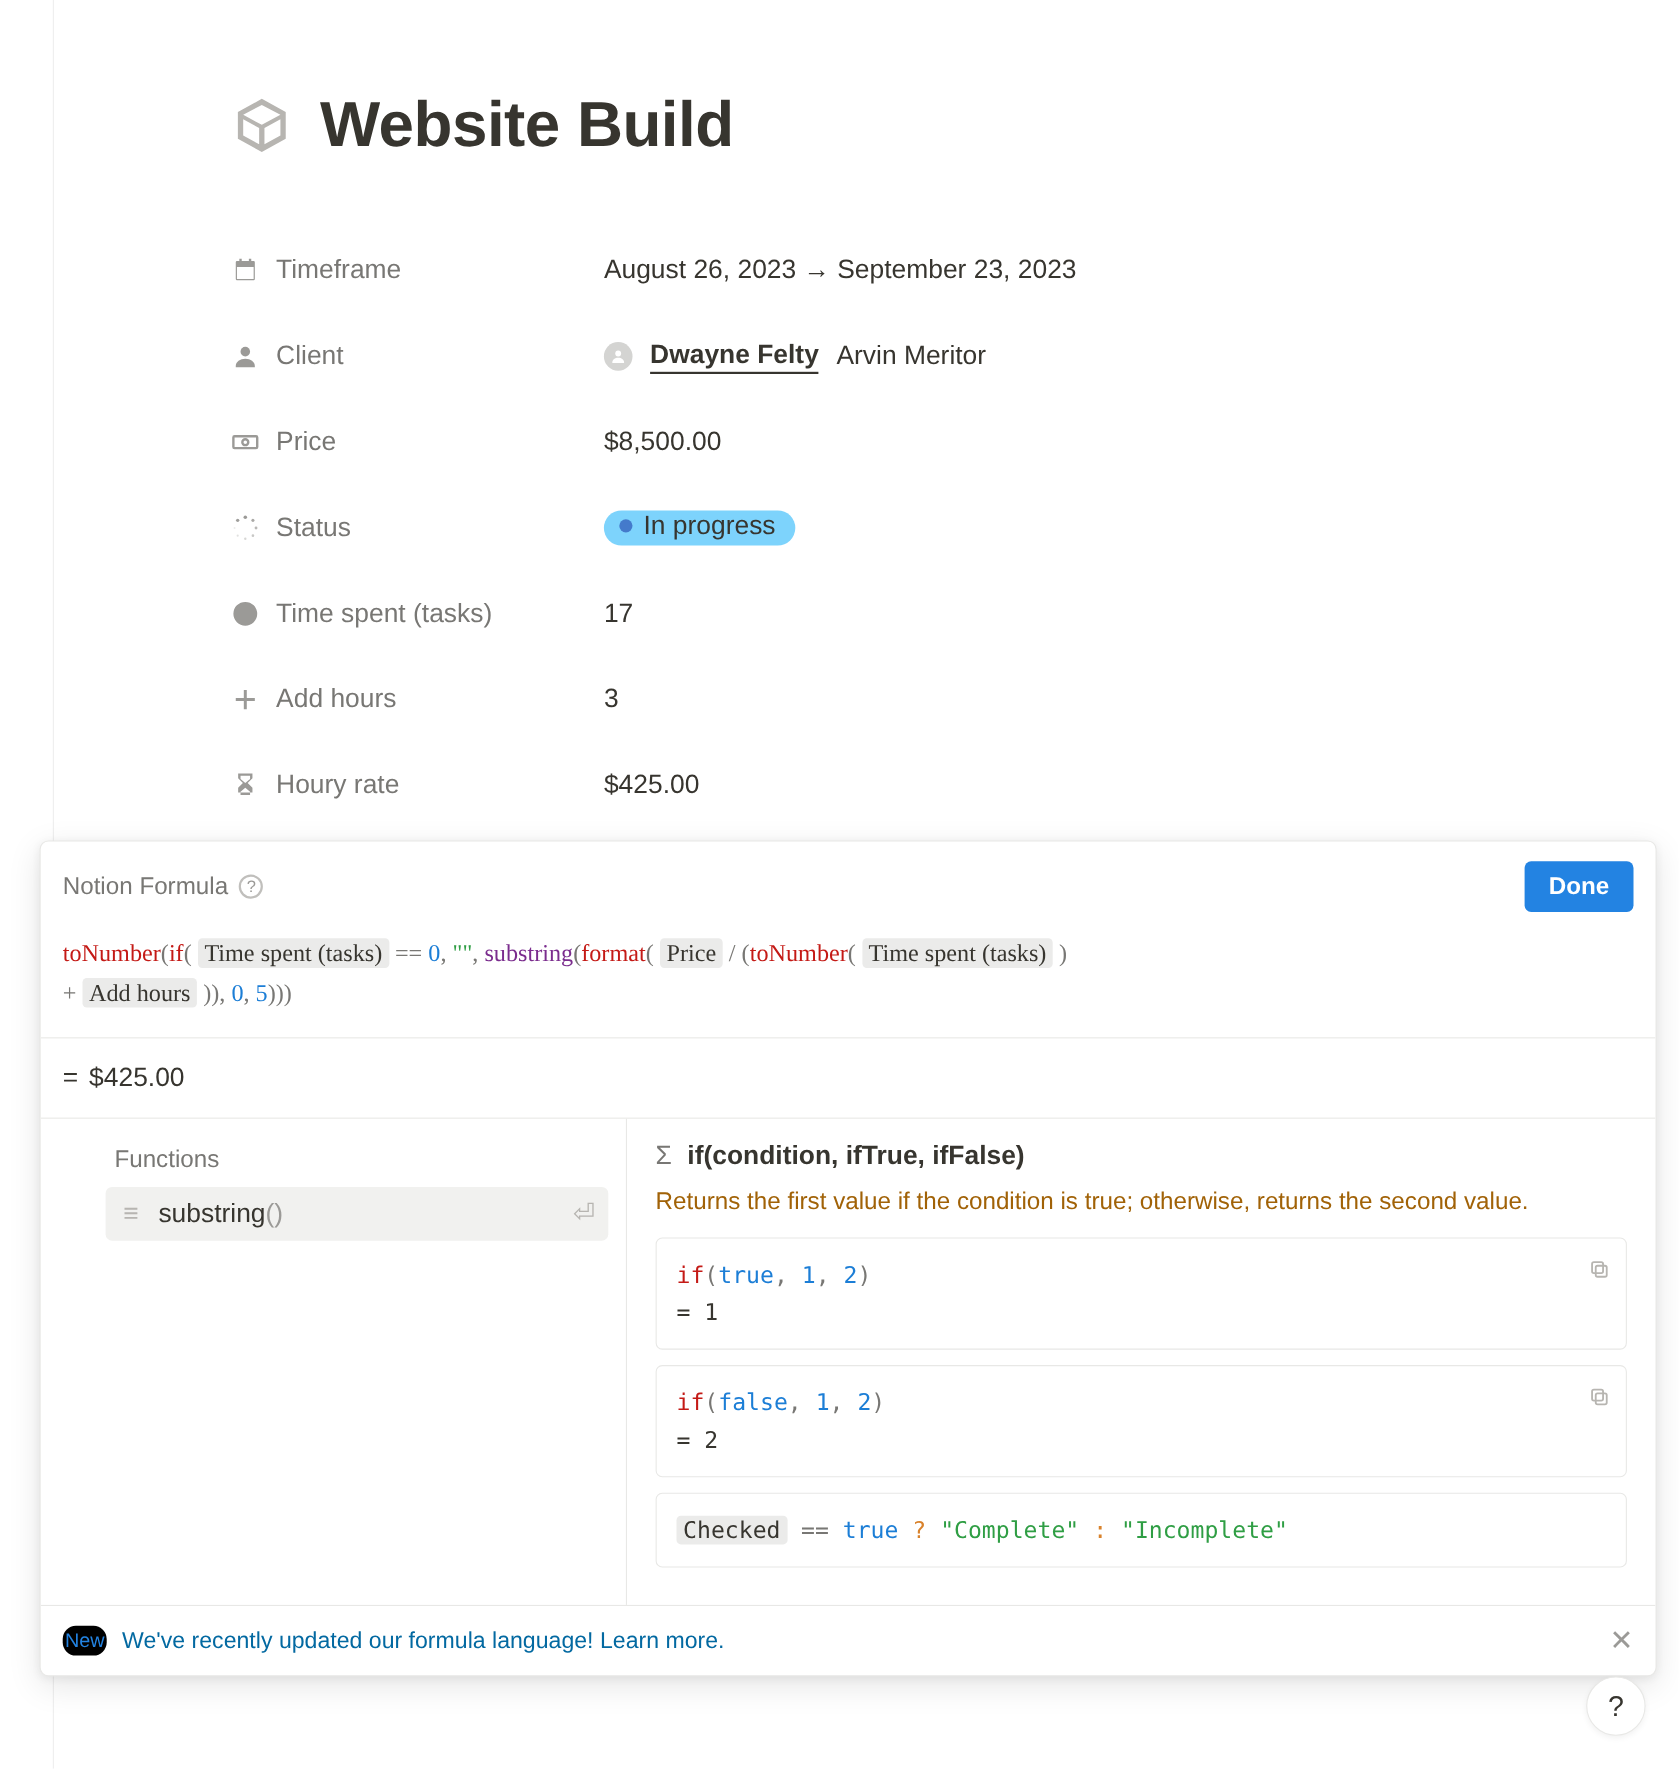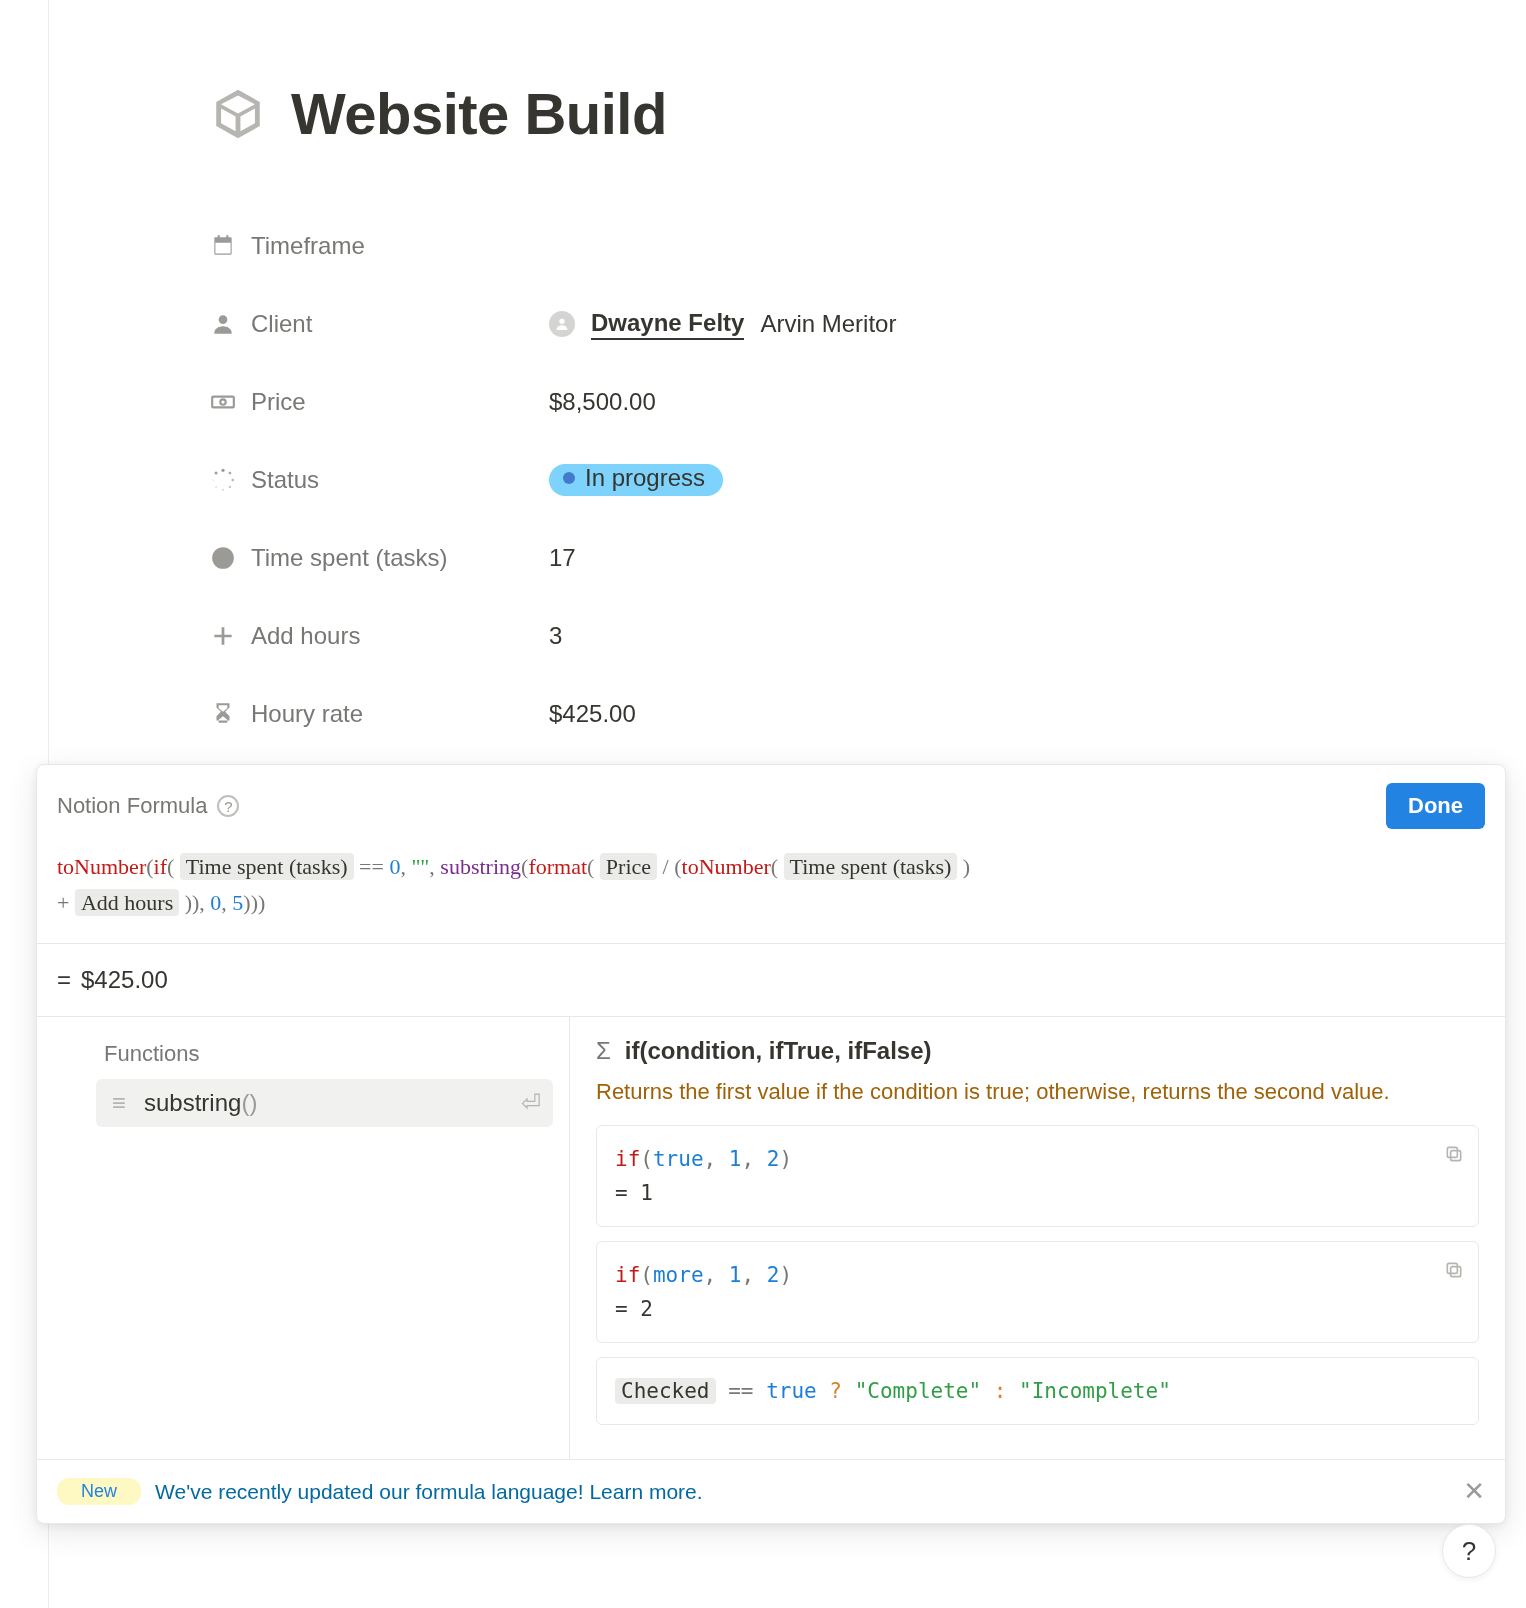--- a/index.html
+++ b/index.html
@@ -139,23 +139,23 @@
     position:relative;
   }
   .example-box .copy { position:absolute; right:14px; top:14px; color:#b7b5b1; cursor:pointer;}
   
   .banner {
     border-top:1px solid #e8e8e6;
     display:flex; align-items:center; gap:14px;
     padding:16px 20px;
   }
   .banner .new-badge {
-    background:#fef9c3; color:#2383e2;
+    background:#000000; color:#2383e2;
     font-size:18px; font-weight:500;
-    padding:3px 24px; border-radius:12px;
+    padding:3px 2px; border-radius:12px;
   }
   .banner .banner-text { color:#0369a1; font-size:21px;}
   .banner .close-x { margin-left:auto; color:#9b9a97; cursor:pointer; font-size:26px;}
 
   .help-fab {
     position:absolute; right:30px; bottom:30px;
     width:54px;height:54px;border-radius:50%;
     border:1px solid #e8e8e6; background:#fff;
     display:flex;align-items:center;justify-content:center;
     font-size:26px; color:#37352f;
@@ -179,20 +179,21 @@
 
     <div class="prop-row">
       <div class="prop-label">
         <span class="icon">
             <svg width="26" height="26" viewBox="0 0 24 24" fill="currentColor">
               <path d="M5 4h2V2h2v2h6V2h2v2h2a1 1 0 011 1v14a1 1 0 01-1 1H5a1 1 0 01-1-1V5a1 1 0 011-1zm0 5v10h14V9H5z"></path>
             </svg>
           </span>
         <span>Timeframe</span>
       </div>
+      <div class="prop-value">August 26, 2023 → September 23, 2023</div>
     </div>
 
     <div class="prop-row">
       <div class="prop-label">
         <span class="icon">
             <svg width="26" height="26" viewBox="0 0 24 24" fill="currentColor">
               <circle cx="12" cy="8" r="4"></circle>
               <path d="M4 20c0-3.3 3.6-6 8-6s8 2.7 8 6v1H4v-1z"></path>
             </svg>
           </span>
@@ -327,21 +328,21 @@
             </svg></span>
         <div><span class="tok-kw">if</span><span class="tok-paren">(</span><span class="tok-num">true</span><span class="tok-op">,</span> <span class="tok-num">1</span><span class="tok-op">,</span> <span class="tok-num">2</span><span class="tok-paren">)</span></div>
         <div>= 1</div>
       </div>
 
       <div class="example-box">
         <span class="copy"><svg width="20" height="20" viewBox="0 0 24 24" fill="none" stroke="currentColor" stroke-width="2">
               <rect x="8" y="8" width="12" height="12" rx="2"></rect>
               <rect x="4" y="4" width="12" height="12" rx="2"></rect>
             </svg></span>
-        <div><span class="tok-kw">if</span><span class="tok-paren">(</span><span class="tok-num">more</span><span class="tok-op">,</span> <span class="tok-num">1</span><span class="tok-op">,</span> <span class="tok-num">2</span><span class="tok-paren">)</span></div>
+        <div><span class="tok-kw">if</span><span class="tok-paren">(</span><span class="tok-num">false</span><span class="tok-op">,</span> <span class="tok-num">1</span><span class="tok-op">,</span> <span class="tok-num">2</span><span class="tok-paren">)</span></div>
         <div>= 2</div>
       </div>
 
       <div class="example-box">
         <span class="tok-prop">Checked</span> <span class="tok-op">==</span> <span class="tok-num">true</span> <span style="color:#d9822b">?</span> <span class="tok-str">"Complete"</span> <span style="color:#d9822b">:</span> <span class="tok-str">"Incomplete"</span>
       </div>
     </div>
   </div>
 
   <div class="banner">

